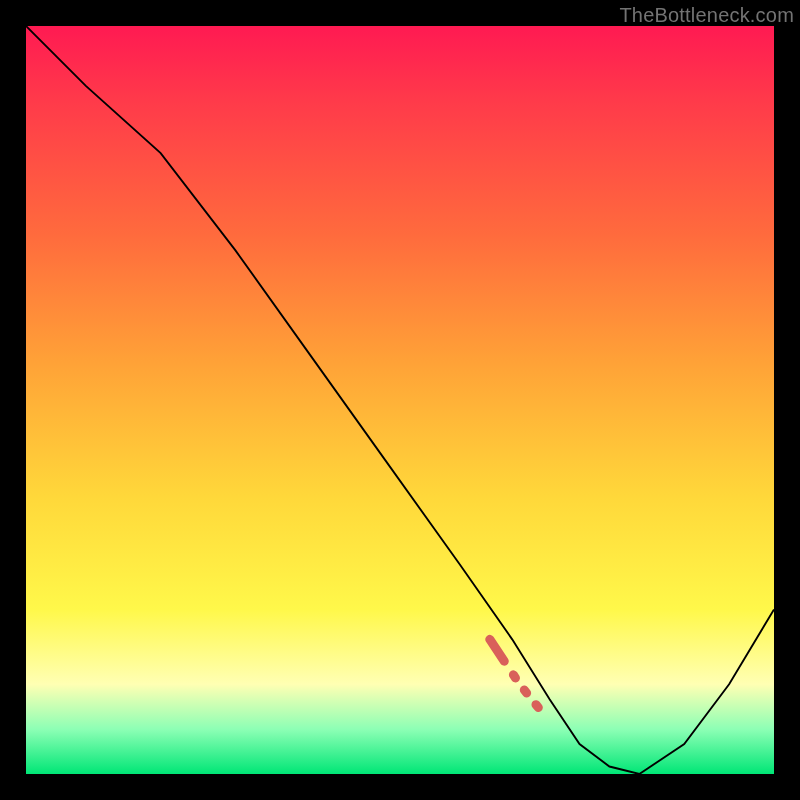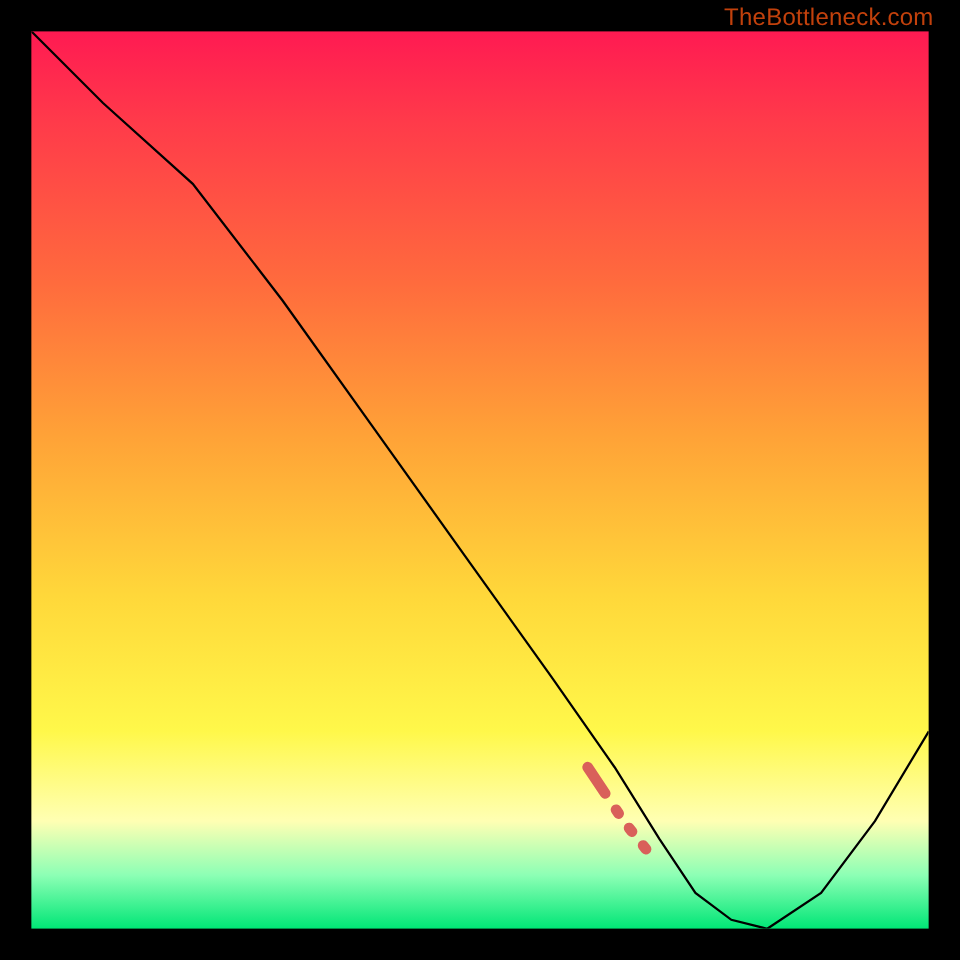--- a/index.html
+++ b/index.html
@@ -44,22 +44,22 @@
   }
   svg.curve {
     position: absolute;
     left: 0; top: 0;
     width: 748px;
     height: 748px;
   }
   .watermark {
     position: absolute;
     top: 4px;
-    right: 22px;
-    color: #c2410c;
+    right: 6px;
+    color: #737373;
     font-size: 20px;
     letter-spacing: 0.2px;
   }
 </style>
 </head>
 <body>
 
 <div class="outer">
   <div class="watermark">TheBottleneck.com</div>
 

